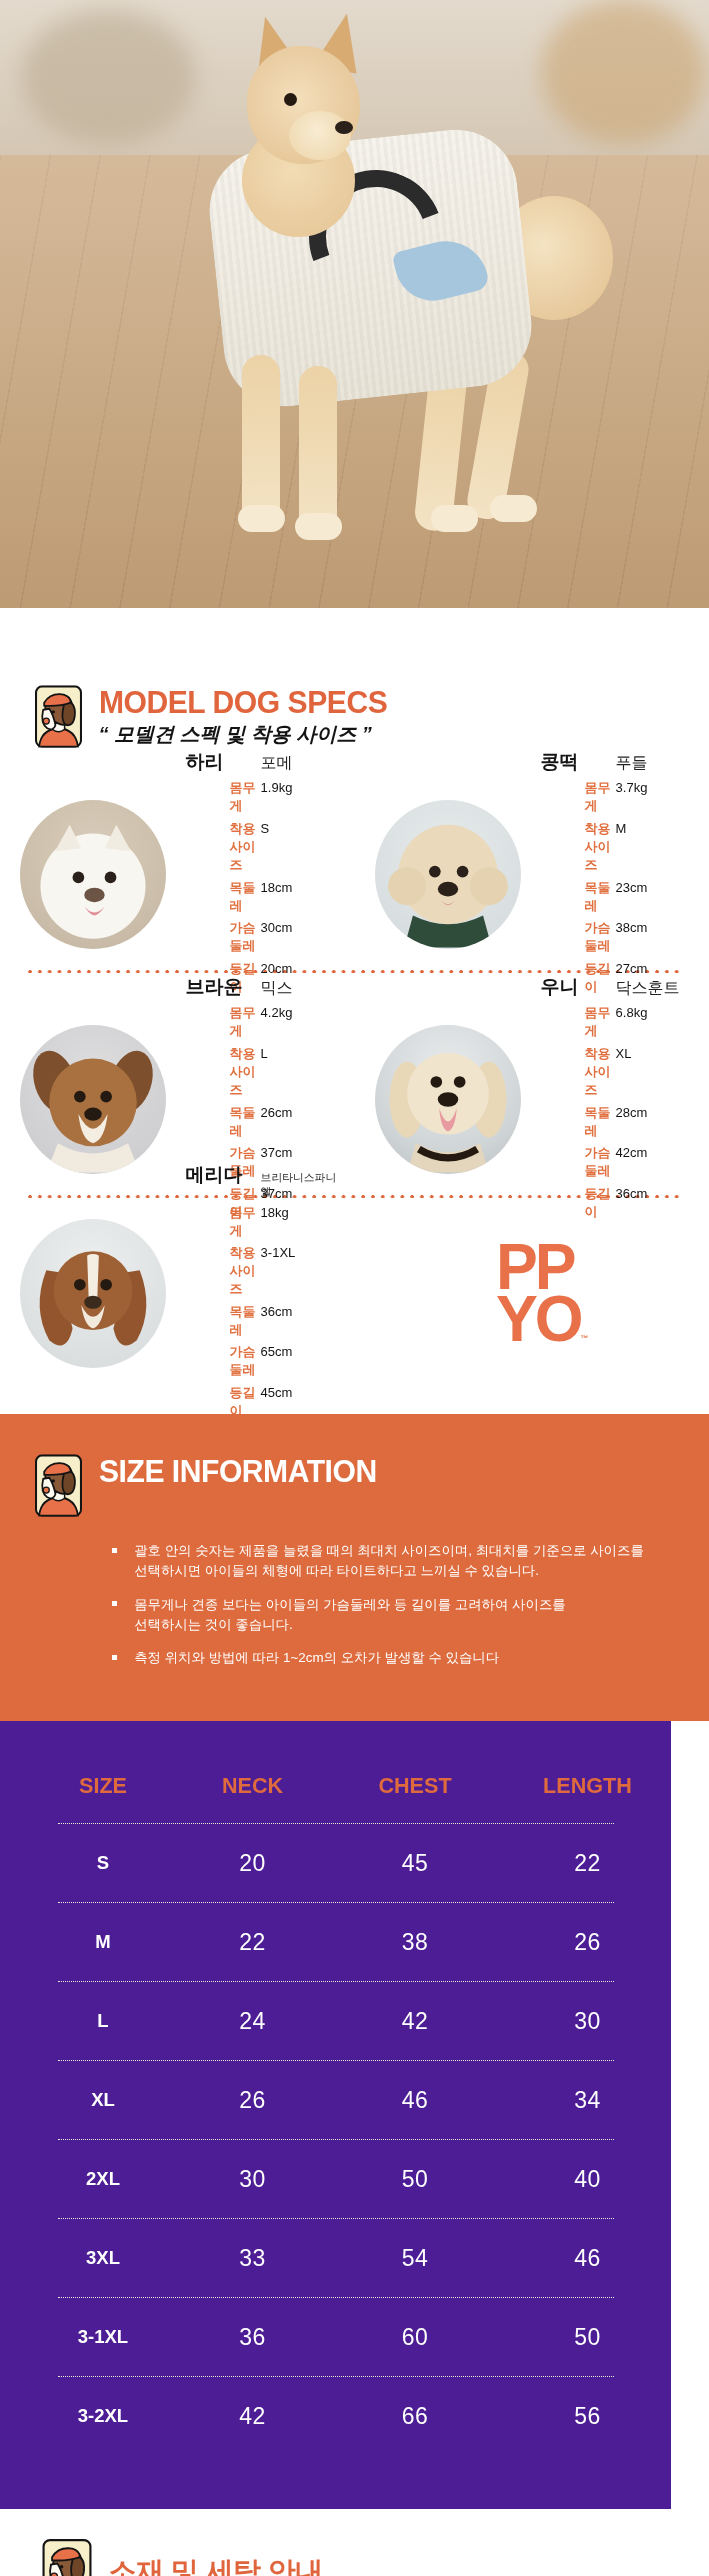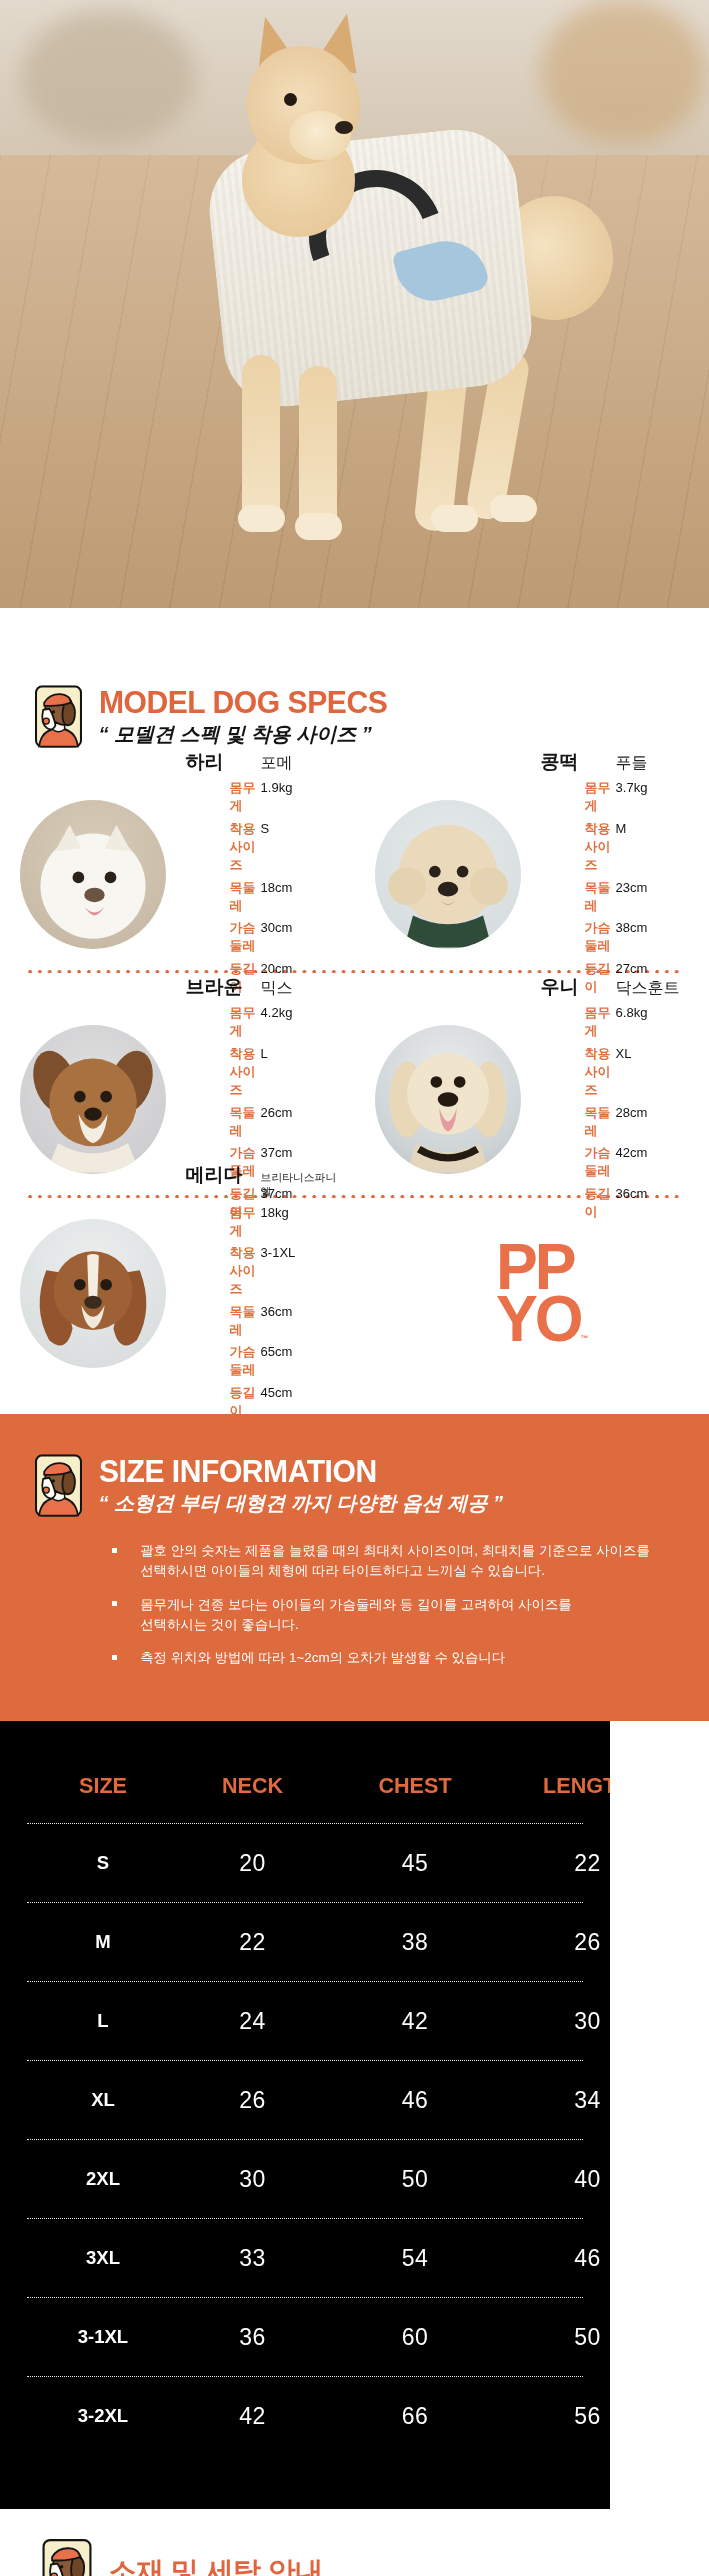--- a/index.html
+++ b/index.html
@@ -81,26 +81,26 @@
   .ppyo-logo { margin-left:155px; color:#e8714a; font-weight:900; font-size:64px;
     line-height:.82; letter-spacing:-3.1px; transform:scaleX(.98); transform-origin:left; position:relative; }
   .ppyo-tm { font-size:8.2px; letter-spacing:0; font-weight:700; vertical-align:baseline; }
 
   
   .sec-orange { position:relative; width:710px; height:307px; background:#dd6b3e; color:#fff; overflow:hidden; }
   .sec-orange .sec-header { padding:40px 0 0 35px; }
   .sec-orange .hdr-title { color:#ffffff; }
   .sec-orange .hdr-sub { color:#ffffff; }
   .o-bullets { margin-top:24px; padding-left:112px; }
-  .o-bullet { display:flex; gap:23px; margin-bottom:13.4px; font-size:13.4px; line-height:1.5; }
+  .o-bullet { display:flex; gap:17px; margin-bottom:13.4px; font-size:13.4px; line-height:1.5; }
   .sq { flex:none; width:5.2px; height:5.2px; margin-top:6.7px; background:#ffffff; }
   .sec-orange .sq { background:#fff; }
 
   
-  .sec-green { position:relative; width:610px; height:788px; background:#000000; overflow:hidden; }
+  .sec-green { position:relative; width:671px; height:788px; background:#4c1d95; overflow:hidden; }
   .size-grid-head, .size-row { display:grid; grid-template-columns:144px 155px 170px 175px;
     padding-left:31px; align-items:center; text-align:center; }
   .size-grid-head { margin-top:52px; }
   .size-grid-head span { font-size:21.6px; font-weight:800; color:#df6a3e; letter-spacing:0; }
   .green-div { width:556px; margin:0 auto; border-top:1px dotted #eceada; }
   .head-div { margin-top:24px; }
   .size-row { height:78px; }
   .size-row .s-name { font-size:18.5px; font-weight:700; color:#fff; }
   .size-row .s-val { font-size:23px; font-weight:400; color:#fff; letter-spacing:0.5px; }
 
@@ -392,21 +392,20 @@
     </div>
   </div>
 
   <div class="sec-orange">
     <div class="sec-header">
       <svg class="logo-badge" viewBox="0 0 92 122" width="47" height="63">
           <use href="#ppyo-badge"></use>
         </svg>
       <div class="hdr-text">
         <div class="hdr-title">SIZE INFORMATION</div>
-        <div class="hdr-sub">“ 소형견 부터 대형견 까지 다양한 옵션 제공 ”</div>
       </div>
     </div>
     <div class="o-bullets">
       <div class="o-bullet">
         <span class="sq"></span>
         <div>
           <div>괄호 안의 숫자는 제품을 늘렸을 때의 최대치 사이즈이며, 최대치를 기준으로 사이즈를</div>
           <div>선택하시면 아이들의 체형에 따라 타이트하다고 느끼실 수 있습니다.</div>
         </div>
       </div>

